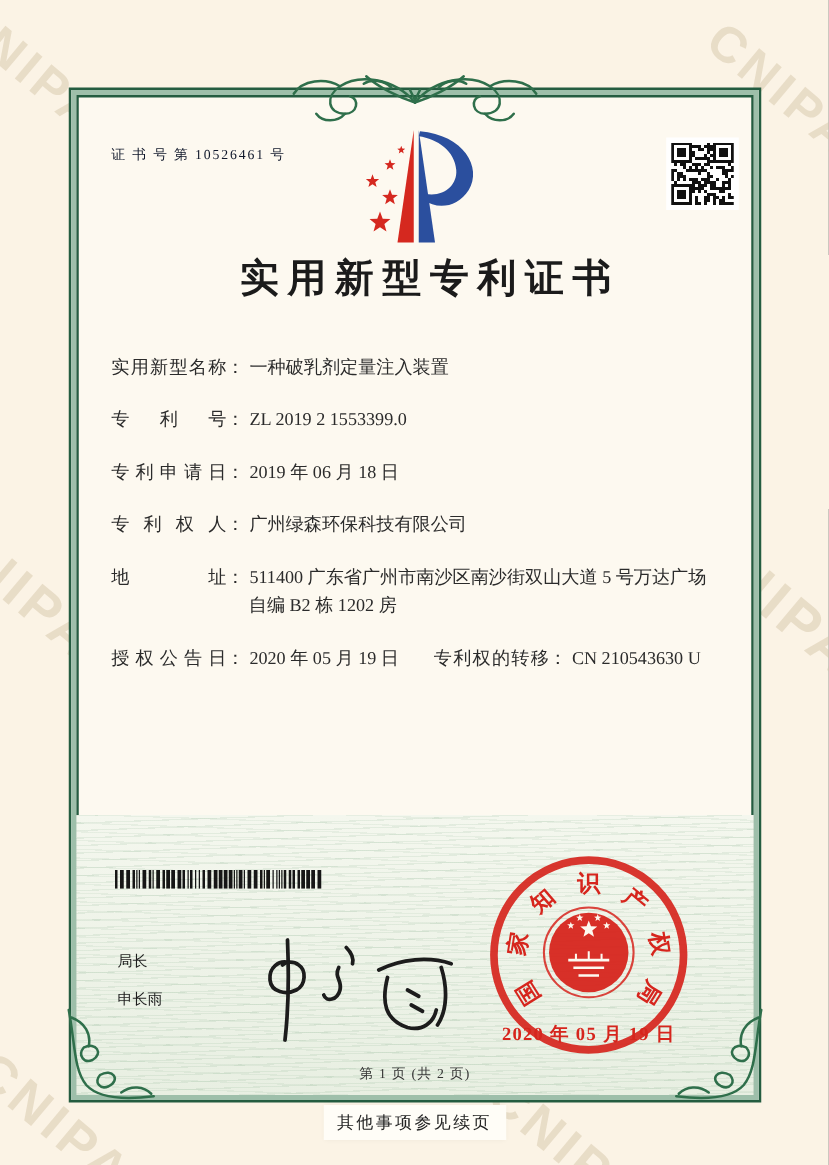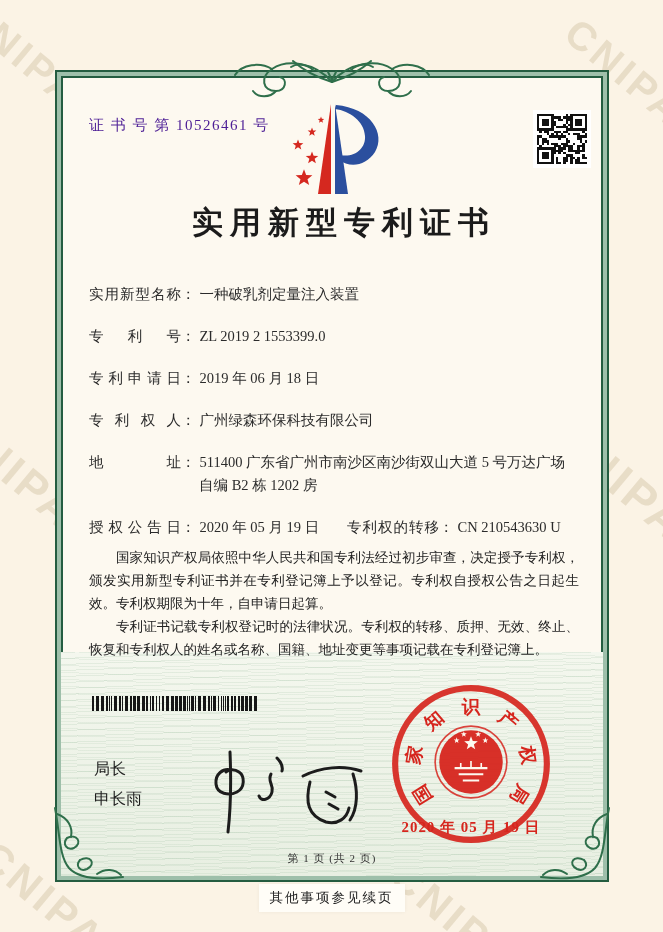--- a/index.html
+++ b/index.html
@@ -41,21 +41,21 @@
       repeating-linear-gradient(2deg, rgba(110,160,120,.10) 0 1px, rgba(0,0,0,0) 1px 7px),
       linear-gradient(#f4f7ee,#e8efe2);
   }
   .ornament{position:absolute;z-index:4;}
   .orn-top{left:50%;top:-26px;transform:translateX(-50%);}
   .orn-bl{left:-14px;bottom:-10px;}
   .orn-br{right:-14px;bottom:-10px;transform:scaleX(-1);}
   .orn-path{stroke:var(--orn-green);fill:none;stroke-width:2;stroke-linecap:round;}
 
   .cert-no{
-    position:absolute;left:28px;top:40px;font-size:15px;color:#4c1d95;
+    position:absolute;left:28px;top:40px;font-size:11px;color:#0f172a;
     letter-spacing:1.5px;z-index:5;
   }
   .logo{position:absolute;left:212px;top:22px;z-index:5;}
   .qr-box{position:absolute;left:472px;top:34px;background:#fff;padding:4px;z-index:5;}
   .qr-box svg{display:block;}
   .title{
     position:absolute;left:0;right:0;top:126px;text-align:center;
     font-size:31px;font-weight:bold;letter-spacing:7px;color:#1b1b1b;z-index:5;margin-left:24px;
   }
   .fields{position:absolute;left:28px;right:28px;top:208px;z-index:5;color:var(--ink);}
@@ -64,21 +64,21 @@
   .colon{display:inline-block;margin-right:4px;}
   .addr2{margin-top:-19px;padding-left:110px;}
   .row-double{display:flex;}
   .pair-left{flex:none;width:258px;}
   .paras{
     position:absolute;left:28px;right:24px;top:470px;z-index:5;color:#222;
     font-size:13.5px;line-height:23px;text-align:justify;
   }
   .paras p{text-indent:2em;}
   .barcode{position:absolute;left:31px;top:620px;z-index:5;}
-  .sig-labels{position:absolute;left:33px;top:678px;z-index:5;font-size:16px;line-height:30px;color:#1d1d1d;}
+  .sig-labels{position:absolute;left:33px;top:678px;z-index:5;font-size:12px;line-height:30px;color:#1d1d1d;}
   .signature{position:absolute;left:136px;top:668px;z-index:5;}
   .sig-stroke{stroke:#1c1c1c;stroke-width:3;fill:none;stroke-linecap:round;stroke-linejoin:round;}
   .seal{position:absolute;left:328px;top:606px;z-index:6;}
   .seal-red-s{stroke:var(--seal-red);fill:none;}
   .seal-red-f{fill:var(--seal-red);}
   .seal-char{fill:var(--seal-red);font-size:18px;font-weight:bold;font-family:"Liberation Serif",serif;}
   .seal-date{fill:var(--seal-red);font-size:14.5px;letter-spacing:1px;font-weight:bold;}
   .page-num{
     position:absolute;left:0;right:0;bottom:10px;text-align:center;
     font-size:11px;color:#333;z-index:5;letter-spacing:1px;
@@ -427,24 +427,20 @@
         <div class="row row-double">
           <span class="pair-left">
             <span class="lbl">授权公告日</span><span class="colon">：</span><span>2020 年 05 月 19 日</span>
           </span>
           <span>
             <span class="lbl">专利权的转移</span><span class="colon">：</span><span>CN 210543630 U</span>
           </span>
         </div>
       </div>
 
-      <div class="paras">
-        <p>国家知识产权局依照中华人民共和国专利法经过初步审查，决定授予专利权，颁发实用新型专利证书并在专利登记簿上予以登记。专利权自授权公告之日起生效。专利权期限为十年，自申请日起算。</p>
-        <p>专利证书记载专利权登记时的法律状况。专利权的转移、质押、无效、终止、恢复和专利权人的姓名或名称、国籍、地址变更等事项记载在专利登记簿上。</p>
-      </div>
 
       <svg class="barcode" width="168" height="15" viewBox="0 0 168 15">
         <g class="bars" id="barcode-bars">
             <rect x="0" y="0" width="2" height="15"></rect>
             <rect x="4" y="0" width="3" height="15"></rect>
             <rect x="9" y="0" width="3" height="15"></rect>
             <rect x="14" y="0" width="2" height="15"></rect>
             <rect x="17" y="0" width="1" height="15"></rect>
             <rect x="19" y="0" width="1" height="15"></rect>
             <rect x="22" y="0" width="3" height="15"></rect>

